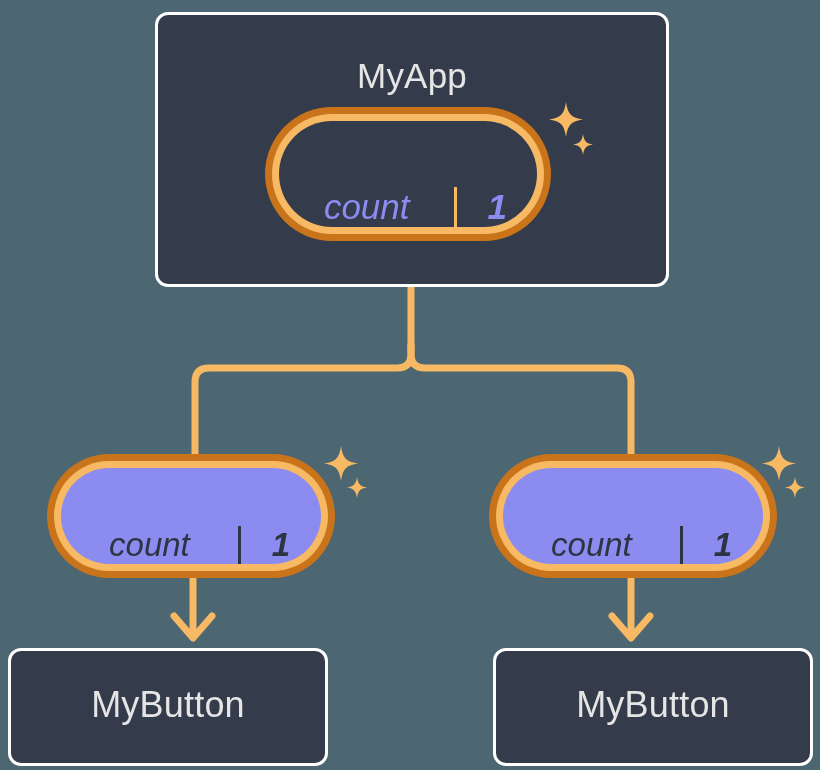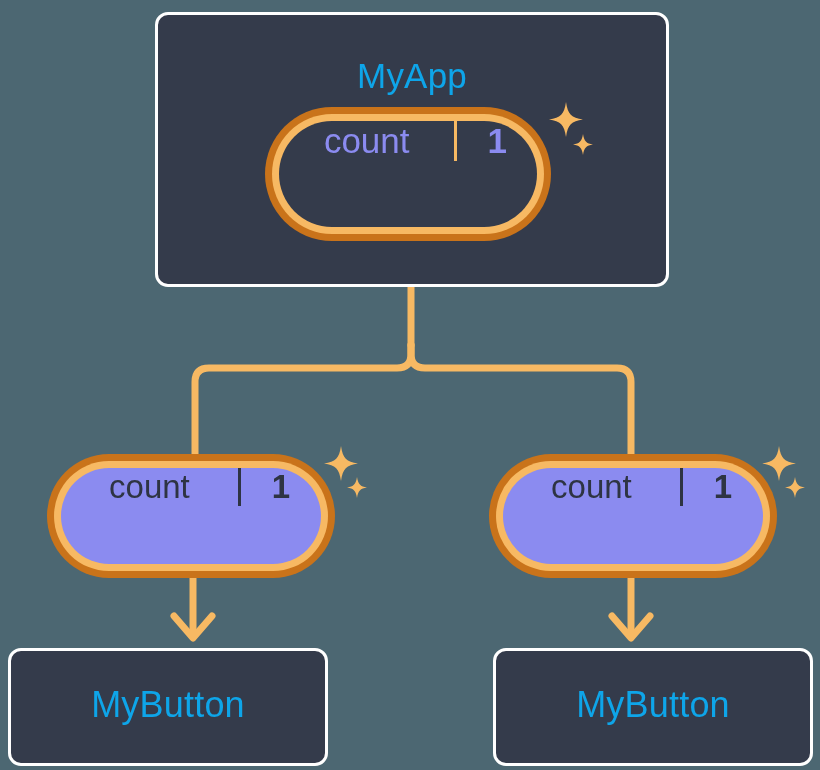--- a/index.html
+++ b/index.html
@@ -35,21 +35,21 @@
     box-sizing: border-box;
     background: #343b4b;
     border: 3px solid #ffffff;
     border-radius: 13px;
   }
   .card-title {
     position: absolute;
     left: 0;
     right: 0;
     text-align: center;
-    color: #0ea5e9;
+    color: #e5e5e5;
     font-weight: 400;
     letter-spacing: 0.2px;
     white-space: nowrap;
   }
 
   #card-myapp {
     left: 155px;
     top: 12px;
     width: 514px;
     height: 275px;
@@ -93,22 +93,23 @@
     background: #f7b963;                 
     padding: 7px;
   }
   .pill-face {
     position: relative;
     box-sizing: border-box;
     width: 100%;
     height: 100%;
     border-radius: 999px;
     display: flex;
-    align-items: flex-start;
+    align-items: flex-end;
     overflow: hidden;
+    font-style: italic;
   }
   .pill-cell {
     display: flex;
     align-items: center;
     justify-content: center;
     white-space: nowrap;
   }
   .pill-key { flex: 0 0 68%; }
   .pill-val { flex: 1 1 auto; font-weight: 700; }
 

